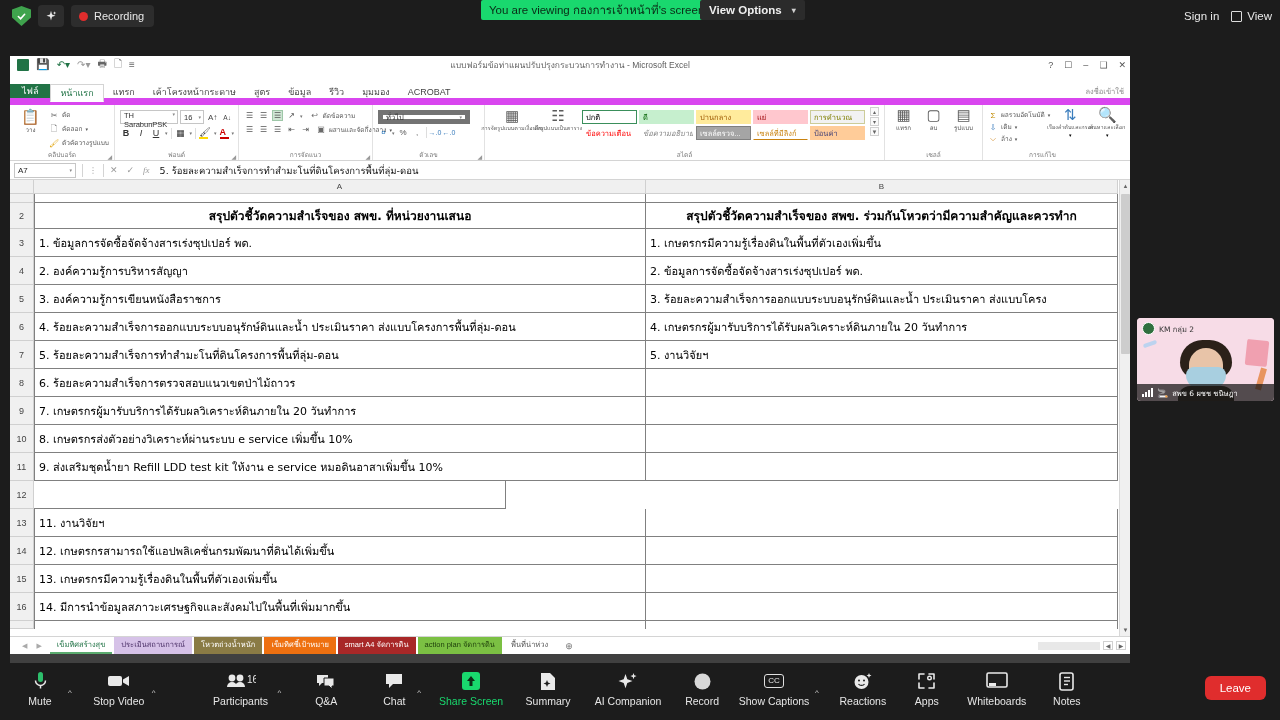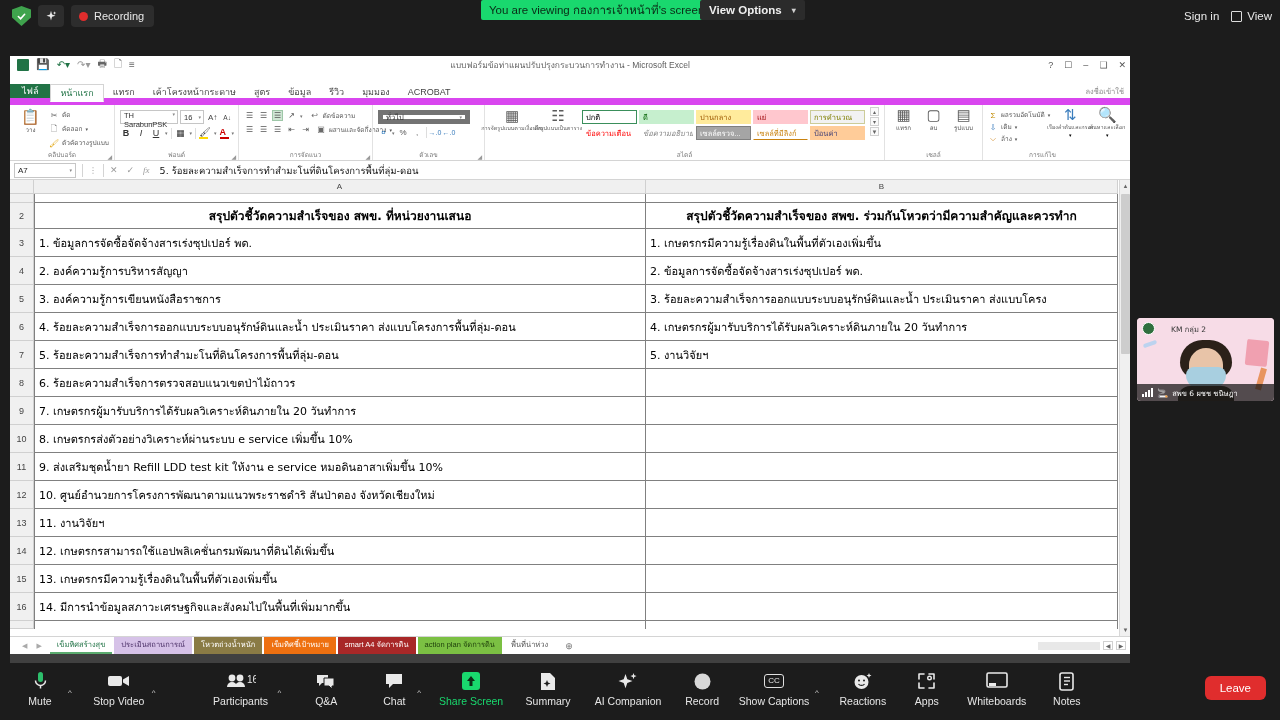--- a/index.html
+++ b/index.html
@@ -227,21 +227,21 @@
   .zs-line { width: 68px; height: 1px; background: #bfe0cc; position: relative; }
   .zs-knob { position: absolute; left: 36px; top: -4px; width: 3px; height: 9px; background: #eafff2; }
 
   
   .vthumb {
     position: absolute; left: 1137px; top: 318px; width: 137px; height: 83px;
     background: #f5d7e3; border-radius: 4px; overflow: hidden;
   }
   .vt-bg { position: absolute; inset: 0; background: #f7dce7; }
   .vt-name-tl {
-    position: absolute; left: 5px; top: 4px; display: flex; align-items: center; gap: 16px;
+    position: absolute; left: 5px; top: 4px; display: flex; align-items: center; gap: 4px;
     font-size: 7.5px; color: #333; font-family: "DejaVu Sans", sans-serif;
   }
   .vt-logo { width: 13px; height: 13px; border-radius: 50%; background: #2f6f3e; border: 1px solid #fff; }
   .vt-person {
     position: absolute; left: 43px; top: 22px; width: 52px; height: 61px;
   }
   .vt-hair { position: absolute; left: 0; top: 0; width: 52px; height: 38px; background: #2b2119; border-radius: 26px 26px 18px 18px; }
   .vt-face { position: absolute; left: 9px; top: 8px; width: 34px; height: 38px; background: #e8c4a8; border-radius: 17px 17px 15px 15px; }
   .vt-mask { position: absolute; left: 6px; top: 27px; width: 40px; height: 22px; background: #a8cfe0; border-radius: 8px 8px 14px 14px; }
   .vt-body { position: absolute; left: -2px; top: 46px; width: 56px; height: 22px; background: #3a2f26; border-radius: 12px 12px 0 0; }
@@ -616,21 +616,20 @@
             <div class="cellA">8. เกษตรกรส่งตัวอย่างวิเคราะห์ผ่านระบบ e service เพิ่มขึ้น 10%</div>
             <div class="cellB"></div>
           </div>
           <div class="grow">
             <div class="rhdr">11</div>
             <div class="cellA">9. ส่งเสริมชุดน้ำยา Refill LDD test kit ให้งาน e service หมอดินอาสาเพิ่มขึ้น 10%</div>
             <div class="cellB"></div>
           </div>
           <div class="grow">
             <div class="rhdr">12</div>
-            <div class="cellA">10. ศูนย์อำนวยการโครงการพัฒนาตามแนวพระราชดำริ สันป่าตอง จังหวัดเชียงใหม่</div>
             <div class="cellB"></div>
           </div>
           <div class="grow">
             <div class="rhdr">13</div>
             <div class="cellA">11. งานวิจัยฯ</div>
             <div class="cellB"></div>
           </div>
           <div class="grow">
             <div class="rhdr">14</div>
             <div class="cellA">12. เกษตรกรสามารถใช้แอปพลิเคชั่นกรมพัฒนาที่ดินได้เพิ่มขึ้น</div>

